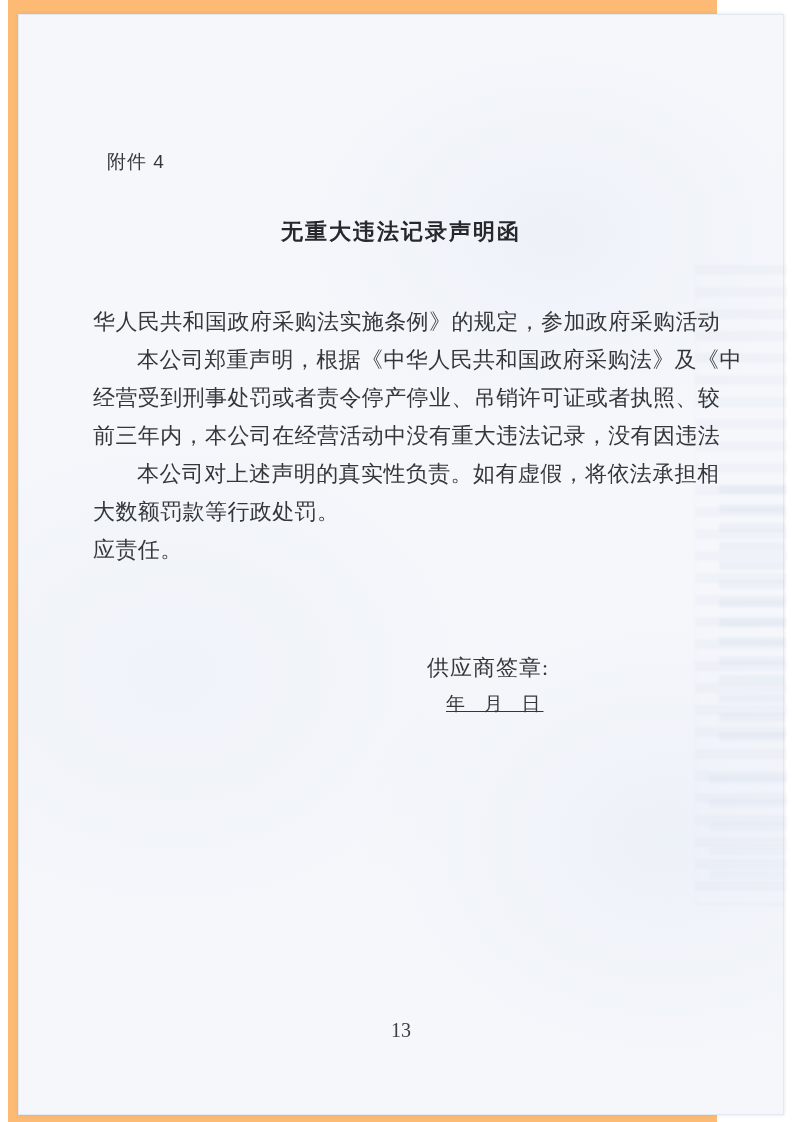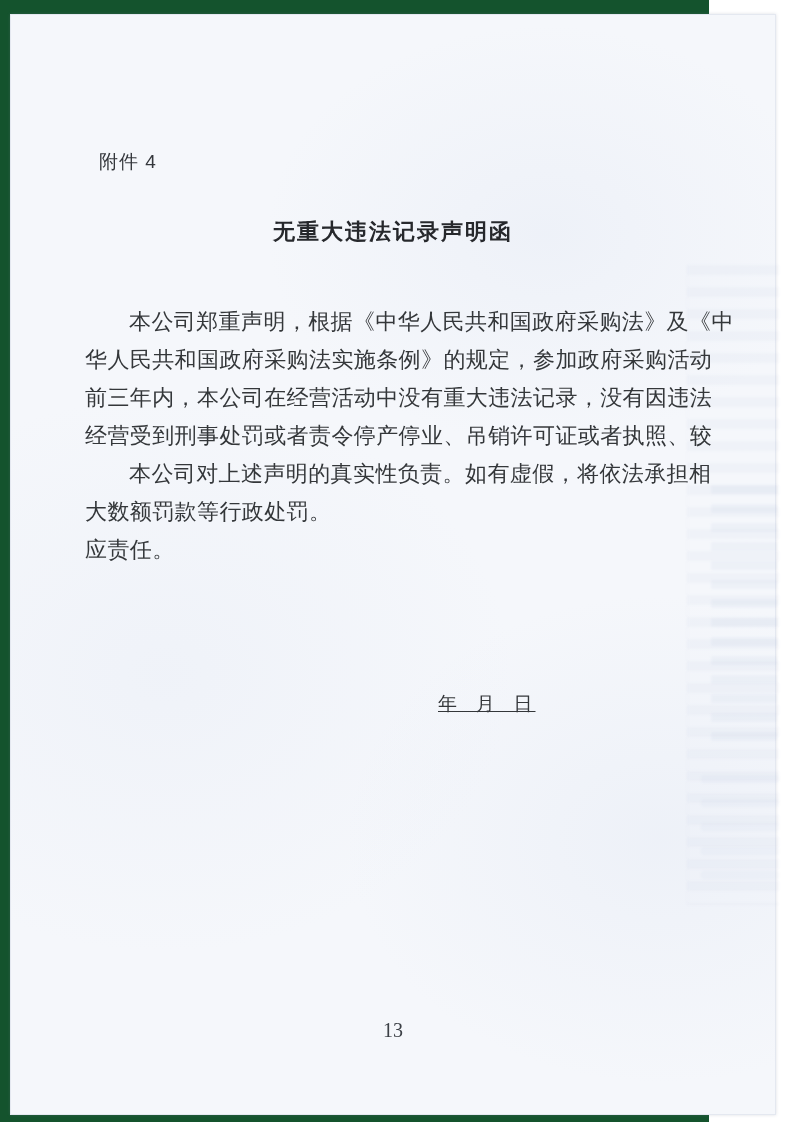--- a/index.html
+++ b/index.html
@@ -2,21 +2,21 @@
 <html><head>
 <meta charset="utf-8">
 <style>
   * { margin: 0; padding: 0; box-sizing: border-box; }
   html, body {
     width: 793px; height: 1122px;
     background: #ffffff;
     font-family: "Liberation Serif", "DejaVu Serif", serif;
     overflow: hidden;
   }
-  .scan-root { position: relative; width: 709px; height: 1122px; background:#14532d; }
+  .scan-root { position: relative; width: 709px; height: 1122px; background:#fdba74;margin-left:8px; }
 
   
   .paper {
     position: absolute;
     left: 10px; top: 14px;
     width: 766px; height: 1101px;
     background:
       radial-gradient(ellipse 400px 300px at 70% 20%, rgba(205,215,235,0.18), rgba(205,215,235,0) 70%),
       radial-gradient(ellipse 500px 400px at 20% 60%, rgba(205,215,235,0.14), rgba(205,215,235,0) 70%),
       radial-gradient(ellipse 450px 350px at 85% 75%, rgba(198,210,232,0.16), rgba(198,210,232,0) 70%),
@@ -124,28 +124,29 @@
 
     <div class="ghost ghost-table"></div>
     <div class="ghost ghost-block-a"></div>
     <div class="ghost ghost-block-b"></div>
 
     <div class="attachment-label">附件 4</div>
 
     <h1 class="doc-title">无重大违法记录声明函</h1>
 
     <div class="body-text">
+      <div class="line">华人民共和国政府采购法实施条例》的规定，参加政府采购活动</div>
       <div class="line indent">本公司郑重声明，根据《中华人民共和国政府采购法》及《中</div>
-      <div class="line">华人民共和国政府采购法实施条例》的规定，参加政府采购活动</div>
+      <div class="line">经营受到刑事处罚或者责令停产停业、吊销许可证或者执照、较</div>
       <div class="line">前三年内，本公司在经营活动中没有重大违法记录，没有因违法</div>
-      <div class="line">经营受到刑事处罚或者责令停产停业、吊销许可证或者执照、较</div>
       <div class="line indent">本公司对上述声明的真实性负责。如有虚假，将依法承担相</div>
       <div class="line">大数额罚款等行政处罚。</div>
       <div class="line">应责任。</div>
     </div>
 
+    <div class="signature-label">供应商签章:</div>
 
     <div class="date-line">年 月 日</div>
 
     <div class="page-number">13</div>
 
   </div>
 </div>
 
 </body></html>

